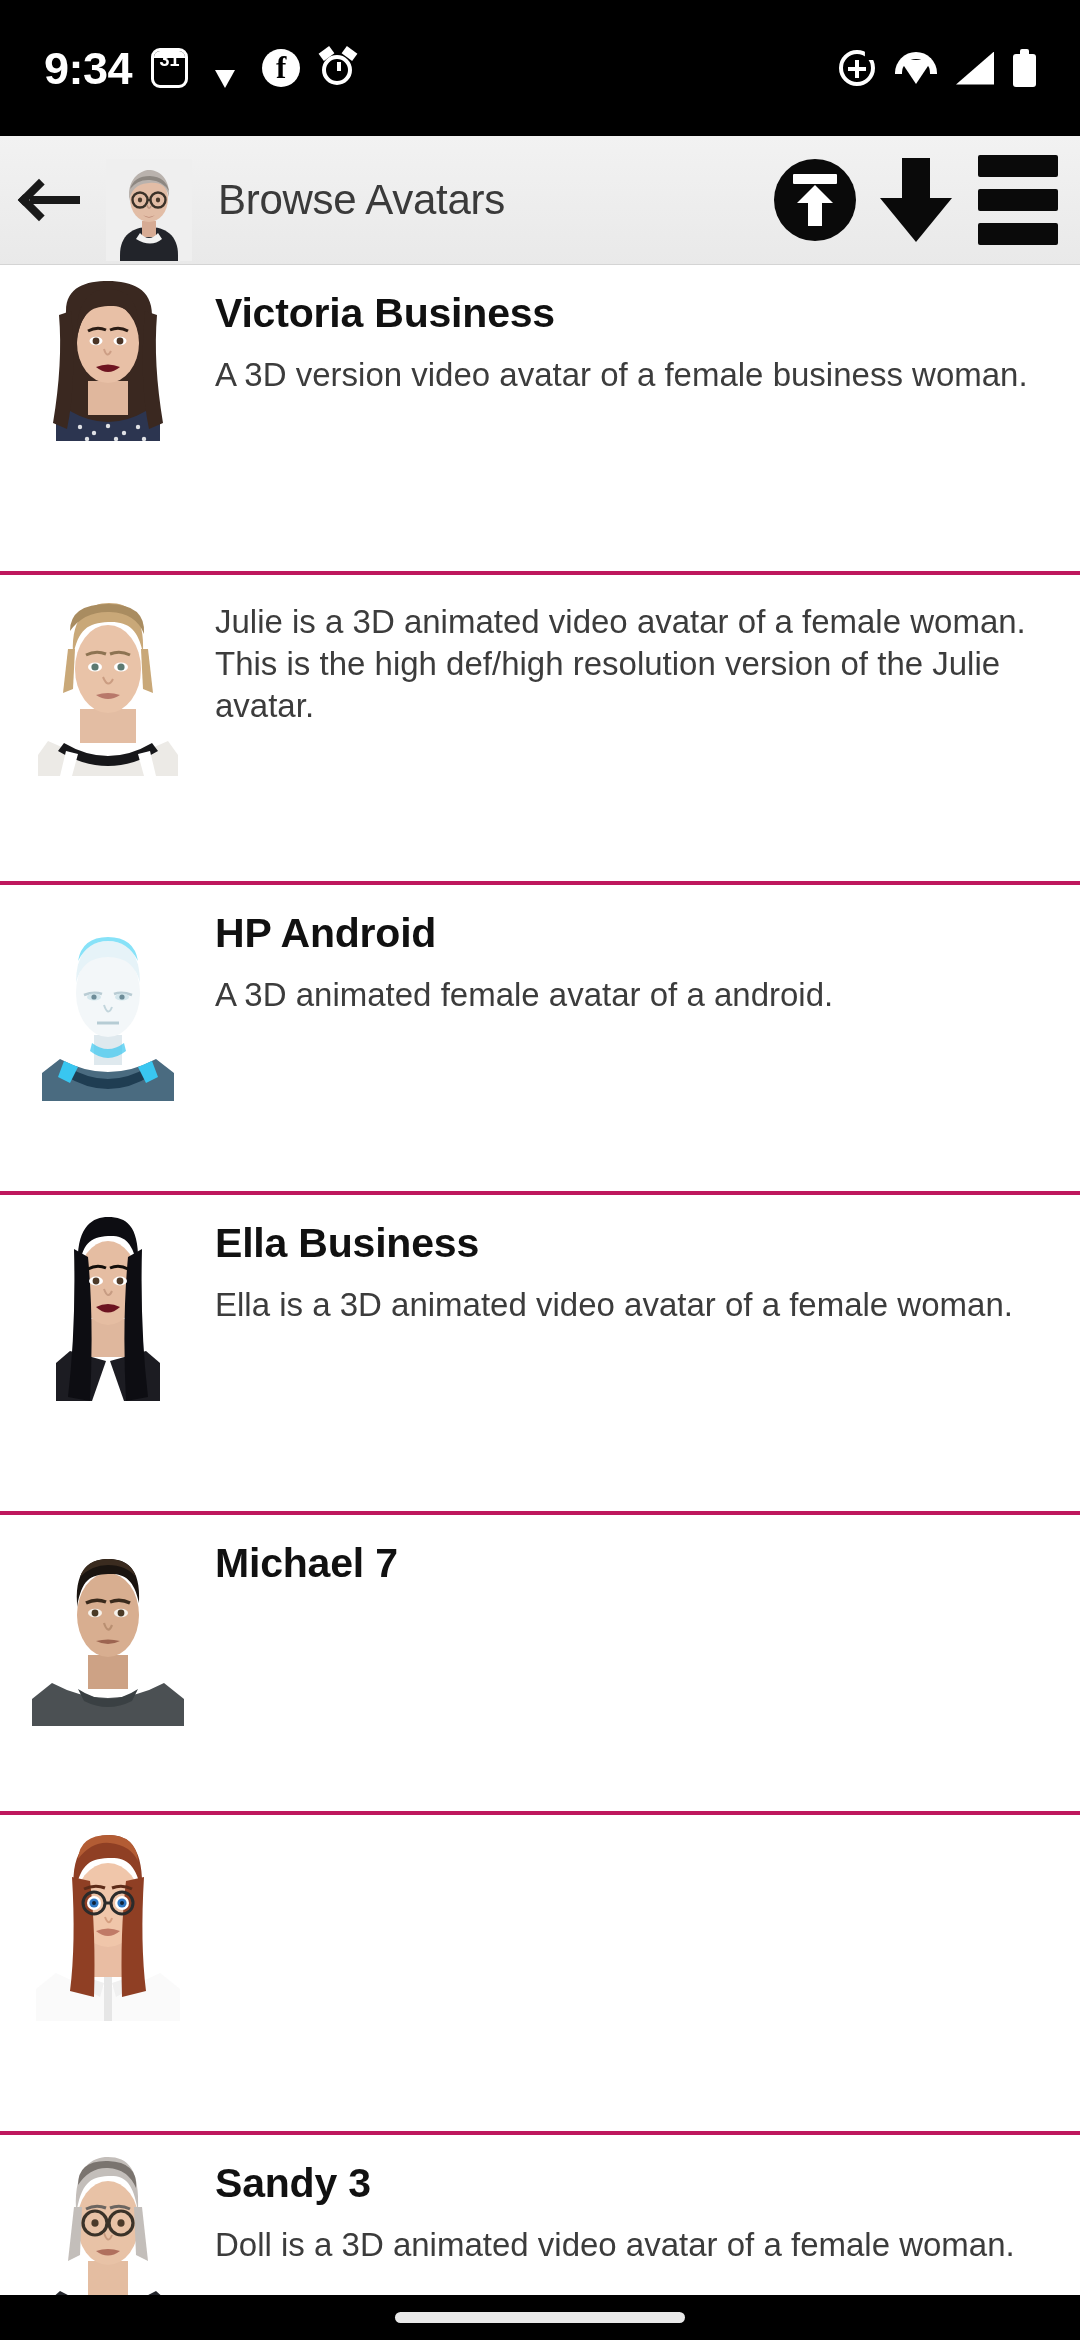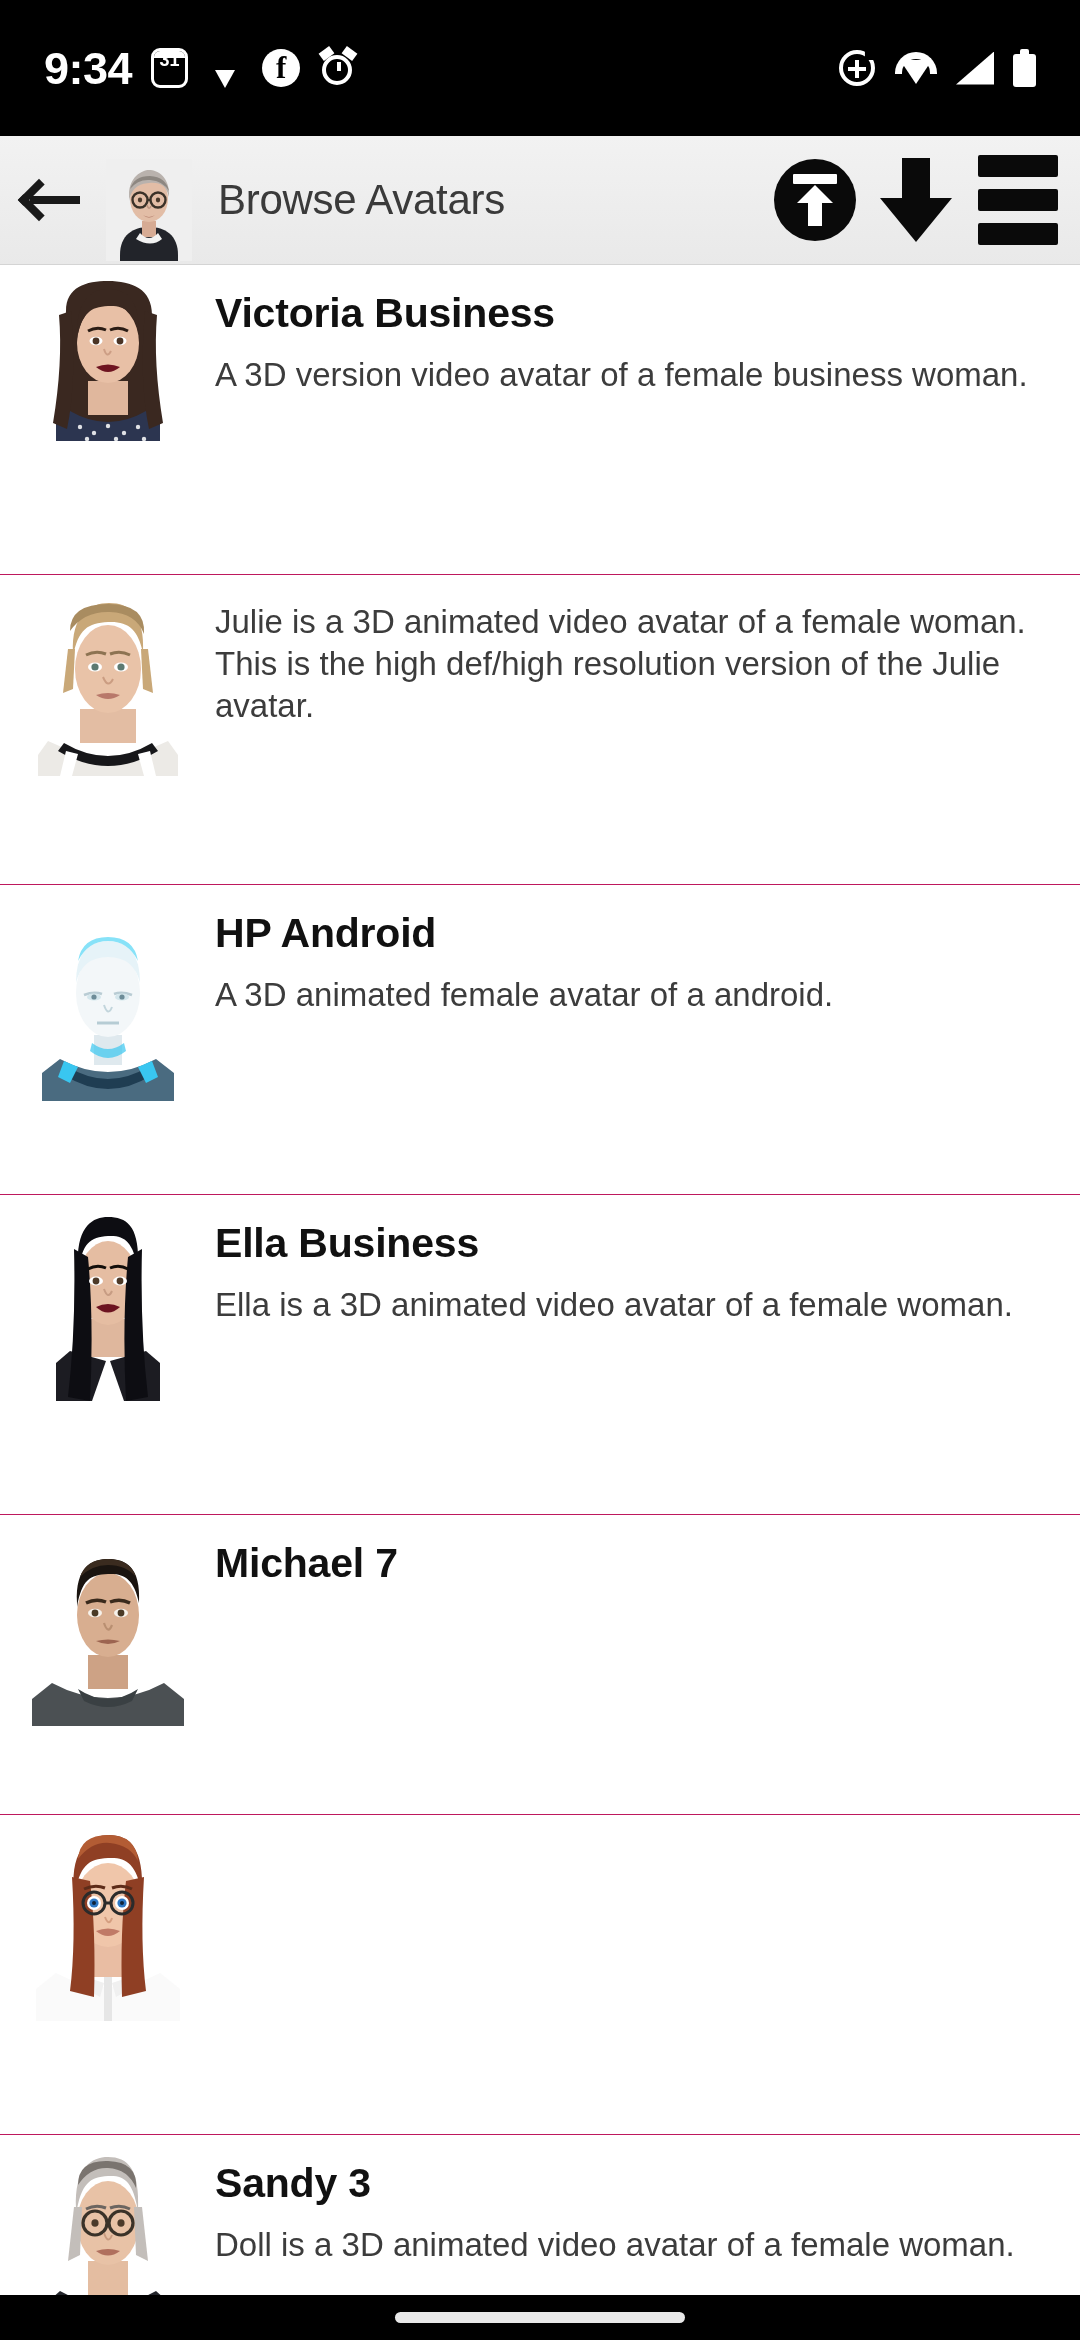--- a/index.html
+++ b/index.html
@@ -160,21 +160,21 @@
     border-top:44px solid #0a0a0a;
   }
 
   .menu-btn{width:96px;height:94px;display:flex;flex-direction:column;align-items:center;justify-content:center;gap:12px;}
   .menu-btn .ln{width:80px;height:22px;background:#0a0a0a;border-radius:2px;}
 
   
   .list { position:absolute; top:265px; left:0; width:1080px; }
   .row {
     position:relative; width:1080px; background:#fff;
-    border-bottom:1px solid #be185d;
+    border-bottom:4px solid #be185d;
     display:flex; align-items:flex-start;
   }
   .thumb-wrap {
     flex:0 0 auto; width:215px; display:flex; justify-content:center;
     padding-top:16px;
   }
   .thumb {
     width:200px; position:relative; overflow:hidden; background:#fff;
   }
   .row-text { flex:1 1 auto; padding:26px 40px 0 0; }

